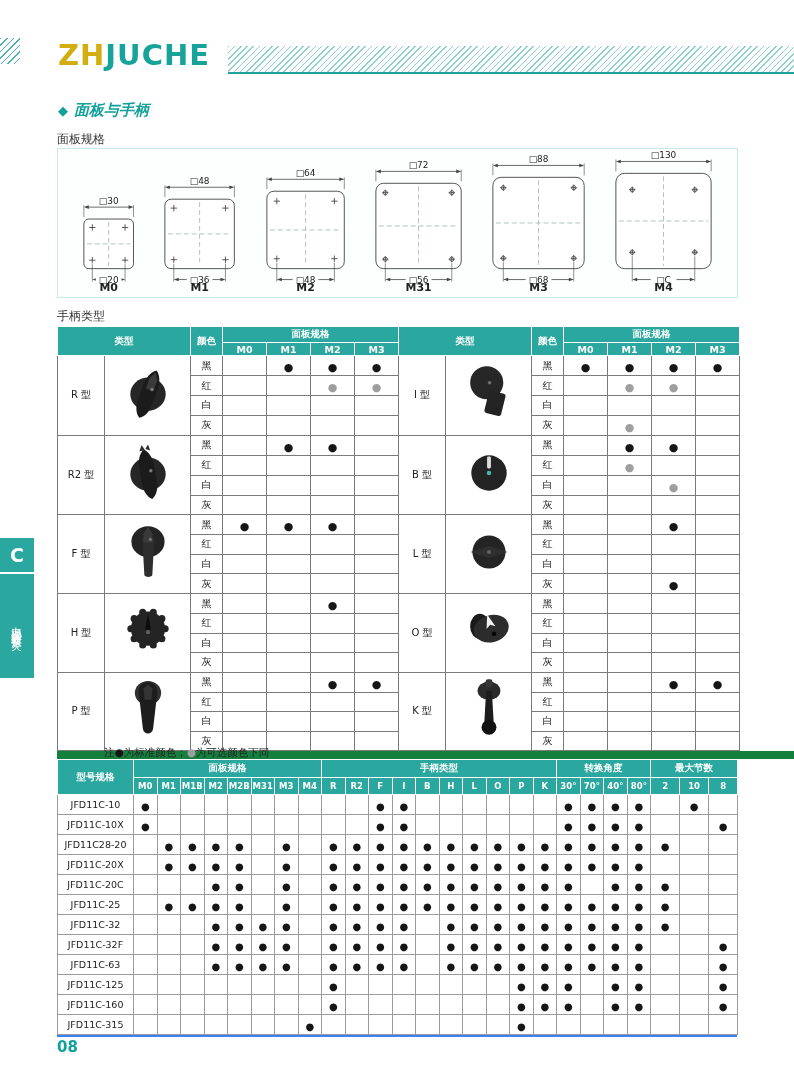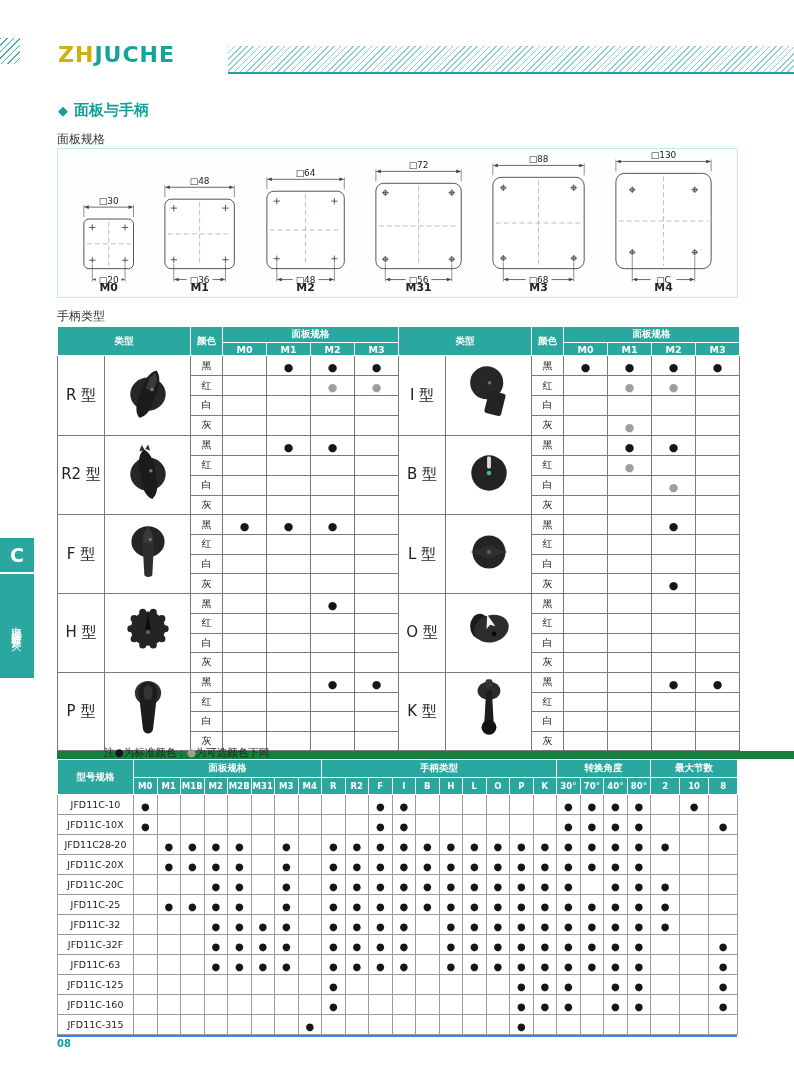--- a/index.html
+++ b/index.html
@@ -2,43 +2,43 @@
 <html lang="zh"><head>
 <meta charset="utf-8">
 <style>
   html,body{margin:0;padding:0;background:#fff;}
   body{font-family:"DejaVu Sans","Liberation Sans",sans-serif;}
   .page{position:relative;width:794px;height:1077px;background:#fff;overflow:hidden;}
 
   
   .hatch-small{position:absolute;left:0;top:38px;width:20px;height:26px;
     background:repeating-linear-gradient(135deg,rgba(26,160,152,.8) 0 1.2px,transparent 1.2px 4.6px);}
-  .logo{position:absolute;left:58px;top:38px;font-size:22px;font-weight:800;letter-spacing:1px;line-height:34px;}
+  .logo{position:absolute;left:58px;top:38px;font-size:29px;font-weight:800;letter-spacing:1px;line-height:34px;}
   .logo .zh{color:#D2AE10;}
   .logo .rest{color:#17A29A;}
   .hatch-band{position:absolute;left:228px;top:46px;width:566px;height:26px;
     background:repeating-linear-gradient(135deg,rgba(26,160,152,.5) 0 1.1px,transparent 1.1px 4.4px);
     border-bottom:2px solid #1FA49B;}
 
-  .section-title{position:absolute;left:58px;top:101px;font-size:15px;font-weight:bold;color:#12A19A;}
+  .section-title{position:absolute;left:58px;top:101px;font-size:15px;font-weight:bold;color:#12A19A;font-style:italic;}
   .section-title .diamond{font-size:13px;margin-right:6px;}
   .sub-heading{position:absolute;font-size:12px;color:#333;}
 
   
   .panel-box{position:absolute;left:57px;top:148px;width:681px;height:150px;background:#FDFEFE;
     border:1px solid #C9E9E6;display:flex;align-items:flex-end;justify-content:space-between;padding:0 10px;box-sizing:border-box;}
 
   
   .ht-wrap{position:absolute;left:57px;top:326px;width:741px;border-bottom:8px solid #15803d;}
   table.ht{border-collapse:collapse;table-layout:fixed;width:683px;border:1px solid #666;}
   table.ht th{background:#2AA79E;color:#fff;font-size:9.5px;font-weight:bold;border:1px solid #fff;padding:0;}
   table.ht thead tr.r1 th{height:15px;}
   table.ht thead tr.r2 th{height:12px;}
   table.ht td{border:1px solid #7a7a7a;text-align:center;padding:0;}
-  table.ht td.htype{font-size:15px;color:#222;}
+  table.ht td.htype{font-size:10px;color:#222;}
   table.ht td.himg{background:#fff;}
   table.ht td.hcolor{font-size:10px;color:#222;height:18.5px;}
   .dot-std{color:#161616;font-size:11px;line-height:1;}
   .dot-opt{color:#9E9E9E;font-size:11px;line-height:1;}
 
   
   .note{position:absolute;left:57px;top:746px;font-size:10.5px;color:#222;margin-left:47px;}
   .note .nd1{color:#161616;} .note .nd2{color:#9E9E9E;}
 
   
@@ -51,21 +51,21 @@
   table.mt tbody td.model{font-size:9.5px;font-weight:400;color:#222;}
   table.mt tbody td .dot{color:#161616;font-size:10px;line-height:1;}
 
   
   .side-tab{position:absolute;left:0;top:538px;width:34px;height:34px;background:#2AA79E;color:#fff;
     font-size:19px;font-weight:bold;display:flex;align-items:center;justify-content:center;}
   .side-label{position:absolute;left:0;top:574px;width:34px;height:104px;background:#2AA79E;color:#fff;
     display:flex;align-items:center;justify-content:center;}
   .side-label span{writing-mode:vertical-rl;text-orientation:upright;font-size:10.5px;letter-spacing:2px;}
 
-  .page-number{position:absolute;left:57px;top:1038px;font-size:10px;font-weight:bold;color:#12A19A;}
+  .page-number{position:absolute;left:57px;top:1038px;font-size:15px;font-weight:bold;color:#12A19A;}
 
   svg text{font-family:"DejaVu Sans","Liberation Sans",sans-serif;}
 </style>
 </head>
 <body>
 
 <div class="page">
 
   <div class="hatch-small"></div>
 

